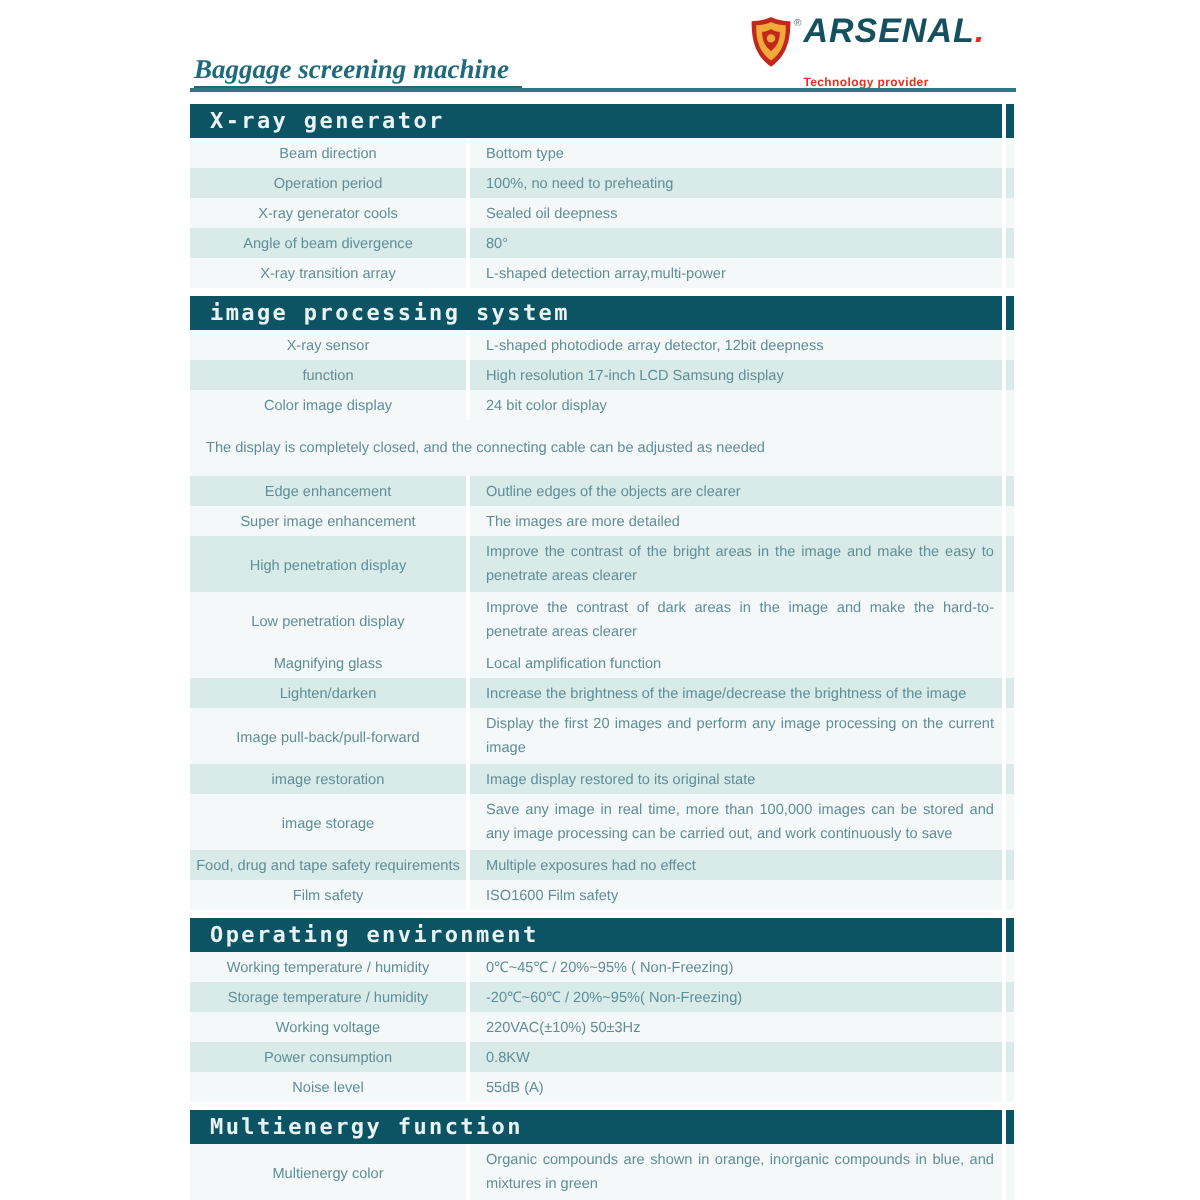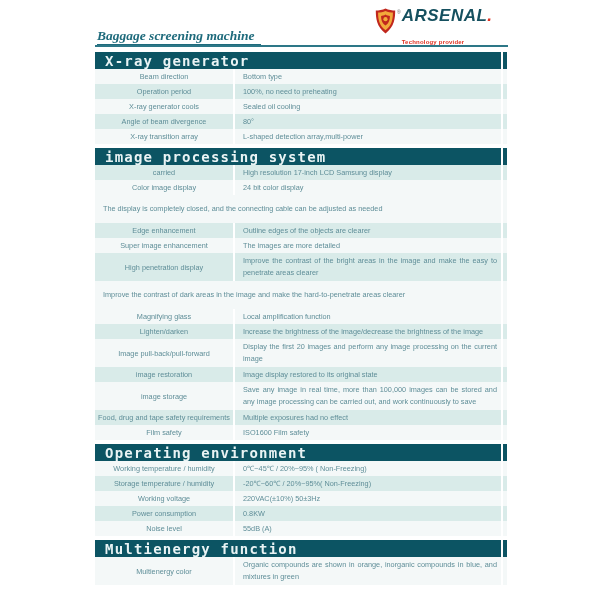--- a/index.html
+++ b/index.html
@@ -37,21 +37,21 @@
   
   #table-root{position:absolute;left:95px;top:52px;width:412px;}
   .section-gap{height:4px;}
   .sec-header{display:flex;height:17px;}
   .sec-header .sh-main{
     flex:1;background:var(--hdr);display:flex;align-items:center;
     padding-left:10px;
   }
   .sec-title{
     color:#e9f3f4;font-family:"DejaVu Sans Mono",monospace;font-weight:bold;
-    font-size:14px;letter-spacing:1.2px;
+    font-size:11px;letter-spacing:1.2px;
   }
   .gutter{width:2px;background:#ffffff;}
   .strip{width:4px;}
   .sec-header .strip{background:var(--hdr);}
   .spec-row{display:flex;height:15px;overflow:hidden;}
   .spec-row.l2{height:28px;}
   .row-main{flex:1;display:flex;background:var(--rowPlain);}
   .spec-row .strip{background:var(--rowPlain);}
   .spec-row.tint .row-main,.spec-row.tint .strip{background:var(--rowTint);}
   .label-cell{
@@ -118,21 +118,21 @@
       </div>
       <div class="gutter"></div>
       <div class="strip"></div>
     </div>
     <div class="spec-row">
       <div class="row-main">
         <div class="label-cell">
           <span>X-ray generator cools</span>
         </div>
         <div class="value-cell">
-          <span>Sealed oil cooling</span>
+          <span>Sealed oil deepness</span>
         </div>
       </div>
       <div class="gutter"></div>
       <div class="strip"></div>
     </div>
     <div class="spec-row tint">
       <div class="row-main">
         <div class="label-cell">
           <span>Angle of beam divergence</span>
         </div>
@@ -156,24 +156,36 @@
       <div class="strip"></div>
     </div>
     <div class="section-gap"></div>
     <div class="sec-header">
       <div class="sh-main">
         <span class="sec-title">image processing system</span>
       </div>
       <div class="gutter"></div>
       <div class="strip"></div>
     </div>
-    <div class="spec-row tint">
-      <div class="row-main">
-        <div class="label-cell">
-          <span>carried</span>
+    <div class="spec-row">
+      <div class="row-main">
+        <div class="label-cell">
+          <span>X-ray sensor</span>
+        </div>
+        <div class="value-cell">
+          <span>L-shaped photodiode array detector, 12bit deepness</span>
+        </div>
+      </div>
+      <div class="gutter"></div>
+      <div class="strip"></div>
+    </div>
+    <div class="spec-row tint">
+      <div class="row-main">
+        <div class="label-cell">
+          <span>function</span>
         </div>
         <div class="value-cell">
           <span>High resolution 17-inch LCD Samsung display</span>
         </div>
       </div>
       <div class="gutter"></div>
       <div class="strip"></div>
     </div>
     <div class="spec-row">
       <div class="row-main">
@@ -227,20 +239,23 @@
         </div>
         <div class="value-cell">
           <span>Improve the contrast of the bright areas in the image and make the easy to penetrate areas clearer</span>
         </div>
       </div>
       <div class="gutter"></div>
       <div class="strip"></div>
     </div>
     <div class="spec-row l2">
       <div class="row-main">
+        <div class="label-cell">
+          <span>Low penetration display</span>
+        </div>
         <div class="value-cell">
           <span>Improve the contrast of dark areas in the image and make the hard-to-penetrate areas clearer</span>
         </div>
       </div>
       <div class="gutter"></div>
       <div class="strip"></div>
     </div>
     <div class="spec-row">
       <div class="row-main">
         <div class="label-cell">

